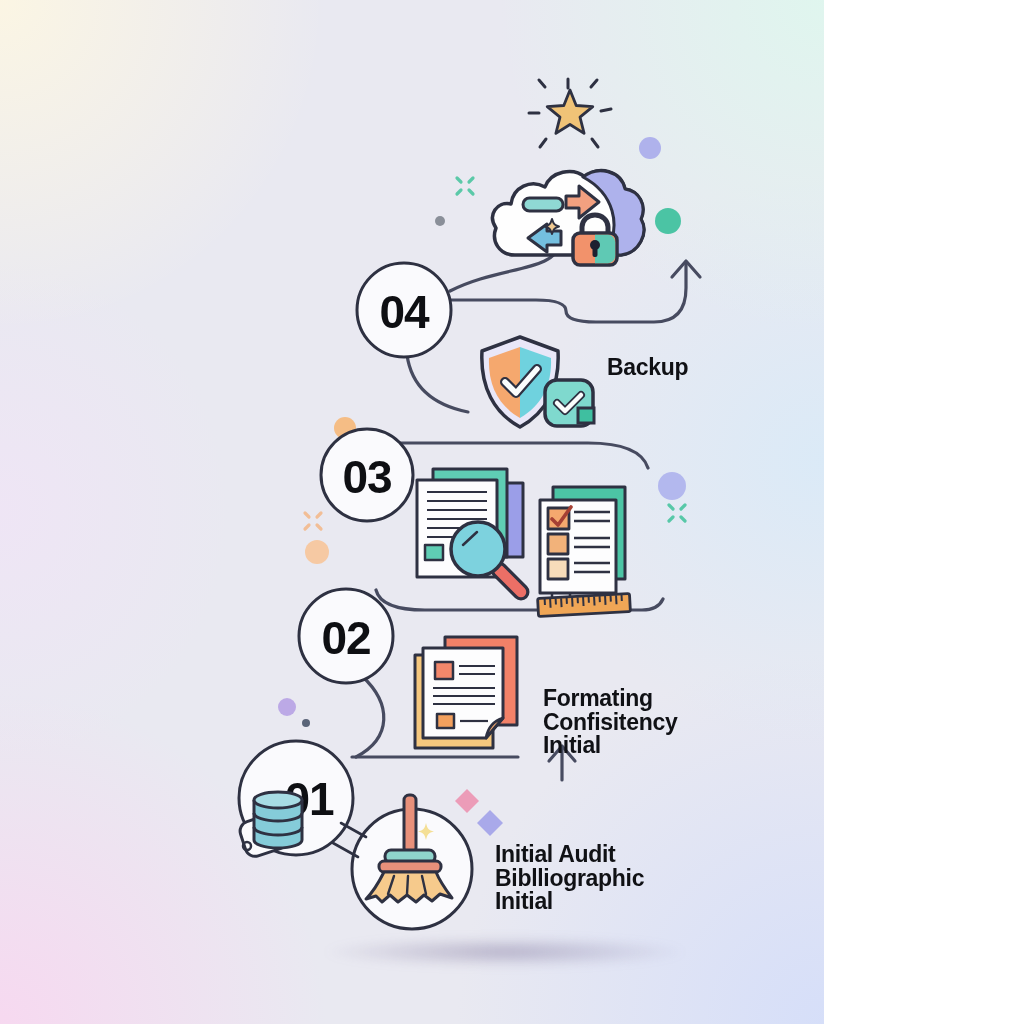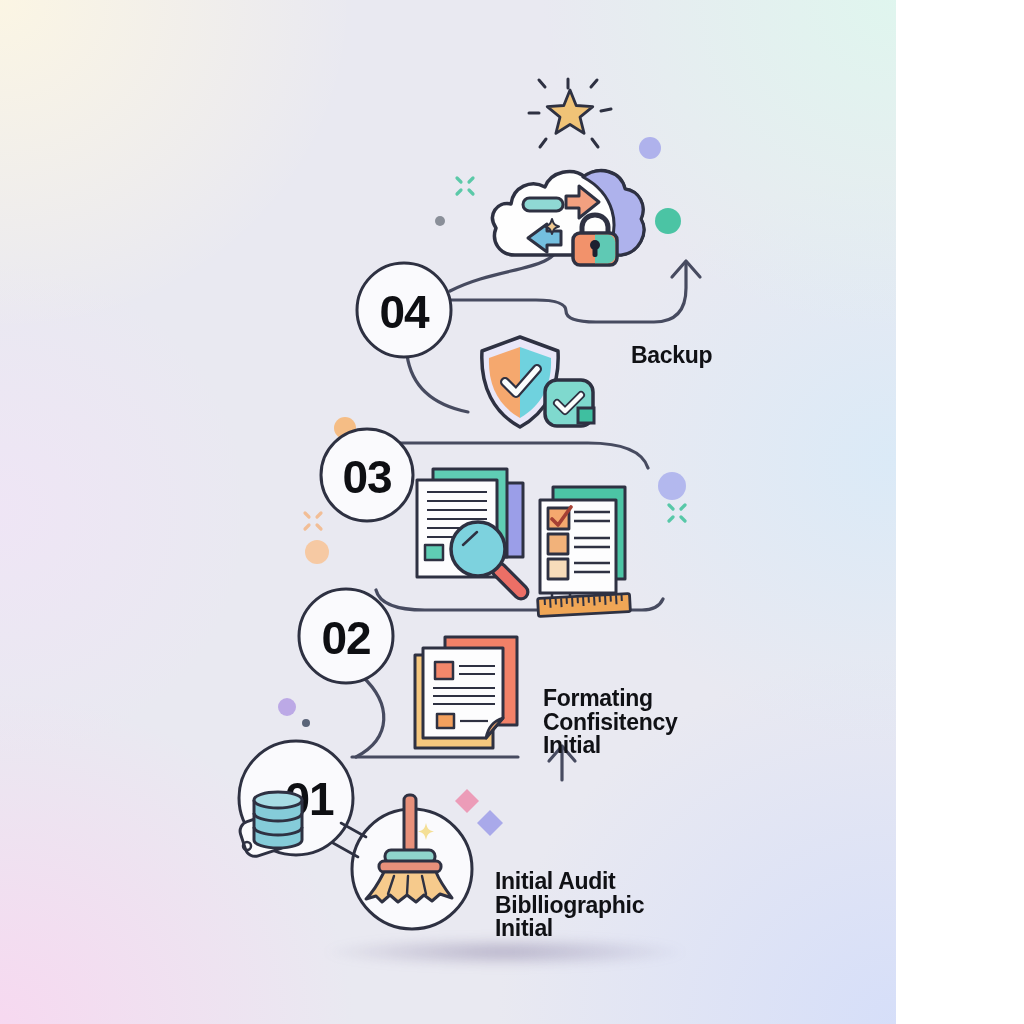--- a/index.html
+++ b/index.html
@@ -1,16 +1,16 @@
 <!DOCTYPE html>
 <html><head>
 <meta charset="utf-8">
 <style>
   html,body{margin:0;padding:0;}
-  .canvas{position:relative;width:896px;height:1024px;overflow:hidden;
+  .canvas{position:relative;width:824px;height:1024px;overflow:hidden;
     font-family:"Liberation Sans",sans-serif;
     background-color:#E9E9F1;
     background-image:
       radial-gradient(55% 45% at 0% 0%,   rgba(252,246,227,.96) 0%, rgba(252,246,227,0) 72%),
       radial-gradient(55% 45% at 100% 0%, rgba(223,246,238,.96) 0%, rgba(223,246,238,0) 72%),
       radial-gradient(50% 40% at 100% 45%,rgba(216,234,248,.85) 0%, rgba(216,234,248,0) 70%),
       radial-gradient(55% 45% at 0% 100%, rgba(247,216,240,.96) 0%, rgba(247,216,240,0) 72%),
       radial-gradient(62% 50% at 100% 100%,rgba(213,222,249,.96) 0%, rgba(213,222,249,0) 72%),
       radial-gradient(40% 35% at 0% 50%,  rgba(240,228,246,.8) 0%, rgba(240,228,246,0) 70%);
   }
@@ -167,26 +167,26 @@
       <rect x="415" y="655" width="78" height="93" fill="#F6C87E" stroke="#2E3142" stroke-width="3"></rect>
       <path d="M 423 648 H 503 V 718 L 486 738 H 423 Z" fill="#FDFDFE" stroke="#2E3142" stroke-width="3"></path>
       <path d="M 503 718 L 486 738 C 488 727 493 721 503 718 Z" fill="#F2A86E" stroke="#2E3142" stroke-width="2.8"></path>
       <rect x="435" y="662" width="18" height="17" fill="#F2876B" stroke="#2E3142" stroke-width="2.5"></rect>
       <path d="M 459 666 H 495 M 459 674 H 495 M 433 688 H 495 M 433 696 H 495 M 433 704 H 495" stroke="#2E3142" stroke-width="2.2"></path>
       <rect x="437" y="714" width="17" height="14" fill="#F2A05E" stroke="#2E3142" stroke-width="2.5"></rect>
       <path d="M 460 721 H 488" stroke="#2E3142" stroke-width="2.2"></path>
     </g>
   </svg>
 
-  <div class="label" id="label-4" style="left:607px;top:344px;margin-left:24px;">
+  <div class="label" id="label-4" style="left:607px;top:356px;">
     <div class="tline">Backup</div>
   </div>
   <div class="label" id="label-2" style="left:543px;top:687px;">
     <div class="tline">Formating</div>
     <div class="tline">Confisitency</div>
     <div class="tline">Initial</div>
   </div>
-  <div class="label" id="label-1" style="left:495px;top:843px;margin-top:27px;">
+  <div class="label" id="label-1" style="left:495px;top:843px;">
     <div class="tline">Initial Audit</div>
     <div class="tline">Biblliographic</div>
     <div class="tline">Initial</div>
   </div>
 </div>
 
 </body></html>

